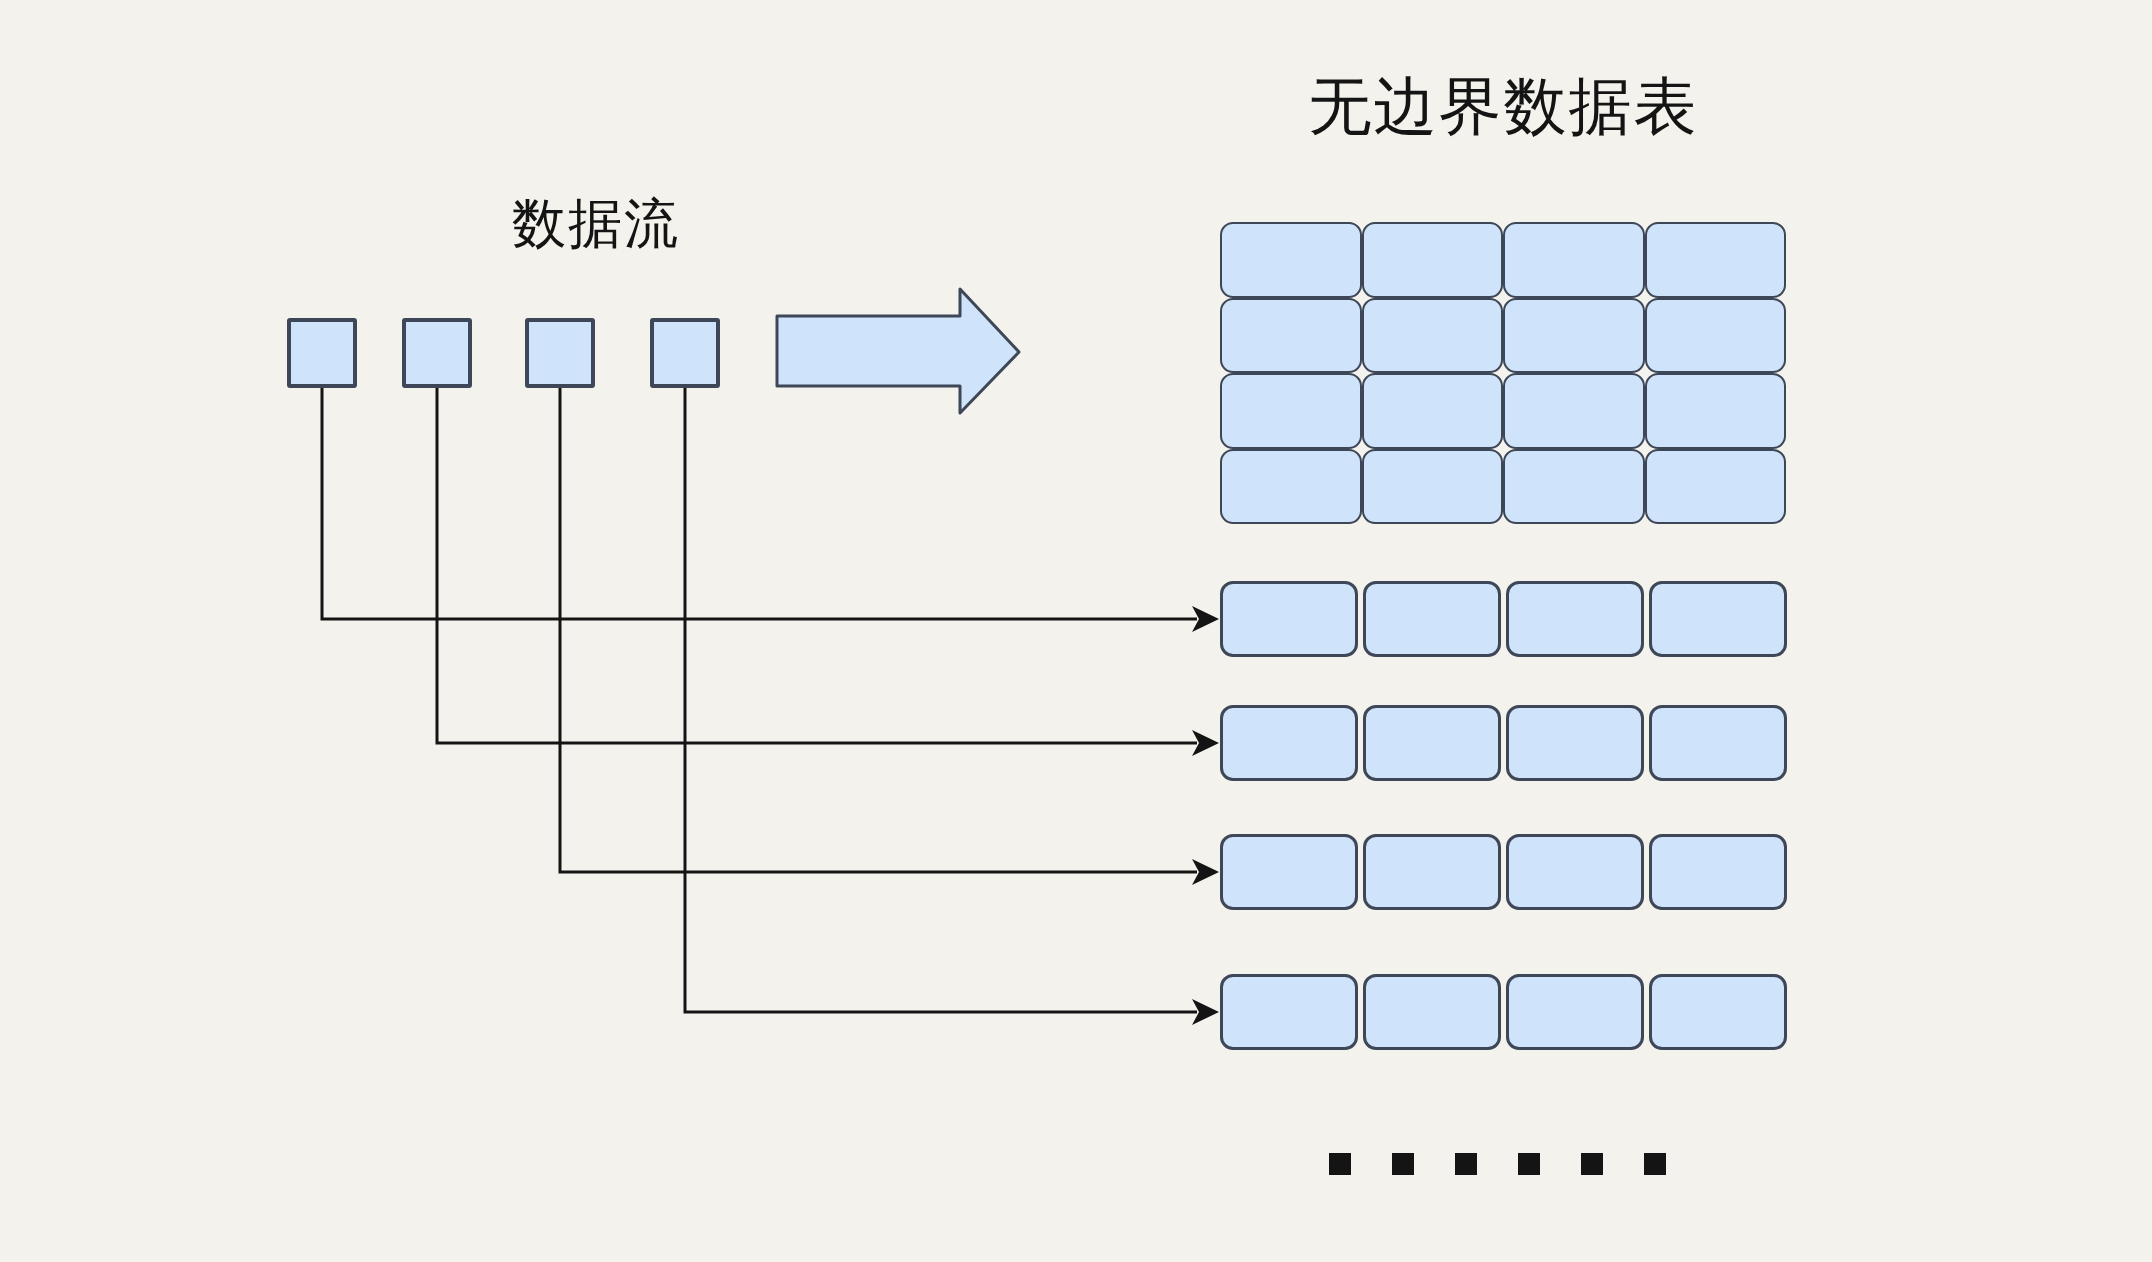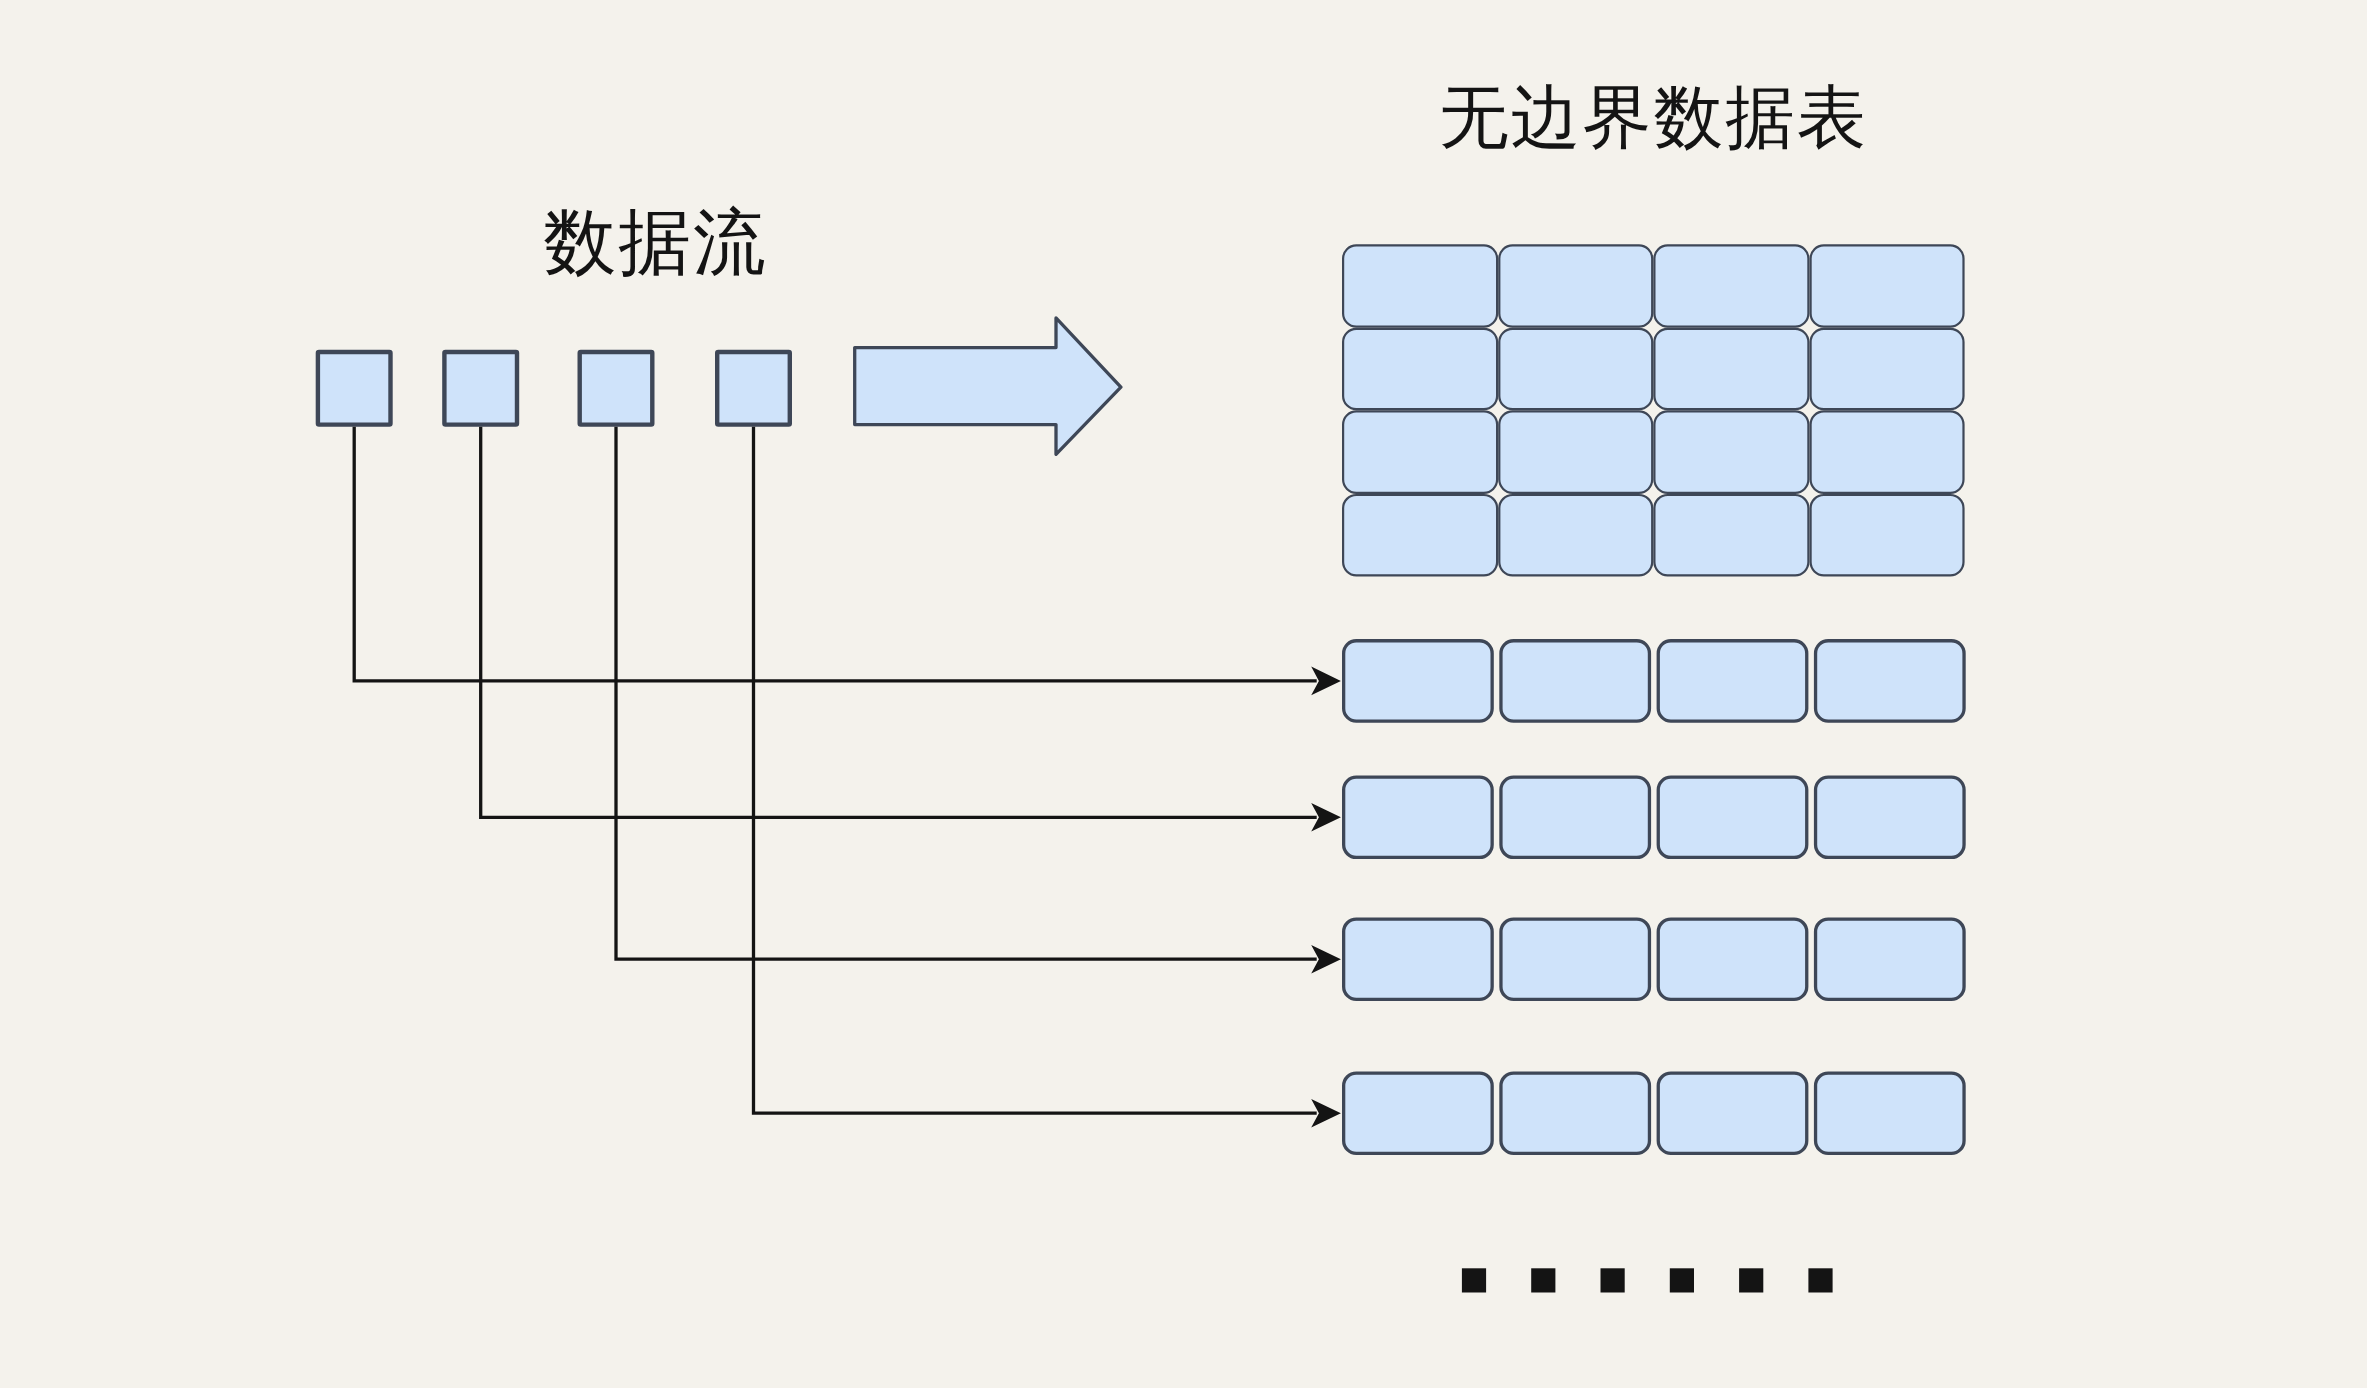--- a/index.html
+++ b/index.html
@@ -18,22 +18,22 @@
     position:relative;
   }
   .canvas{position:absolute;inset:0;width:1993px;height:1262px;}
 
   .diagram-title{
     position:absolute;left:1220px;top:64px;width:567px;
     text-align:center;font-size:63px;font-weight:500;
     letter-spacing:2px;white-space:nowrap;
   }
   .stream-label{
-    position:absolute;left:400px;top:176px;width:392px;
-    text-align:center;font-size:66px;font-weight:500;
+    position:absolute;left:400px;top:188px;width:392px;
+    text-align:center;font-size:54px;font-weight:500;
     letter-spacing:2px;white-space:nowrap;
   }
 
   .sq{
     position:absolute;top:318px;width:70px;height:70px;
     background:var(--fill);border:4px solid var(--border);
     border-radius:3px;
   }
 
   .grid{

